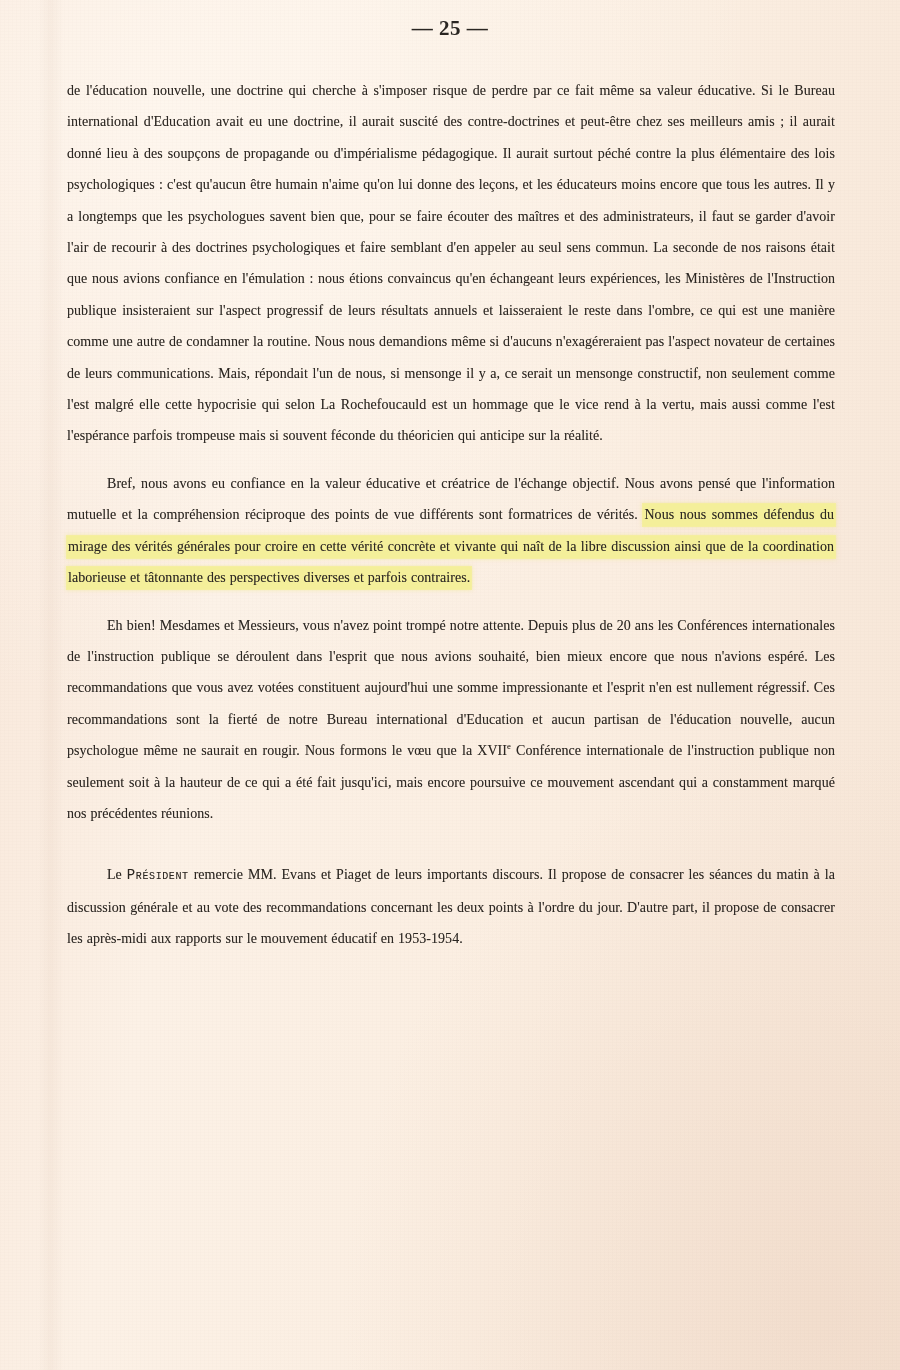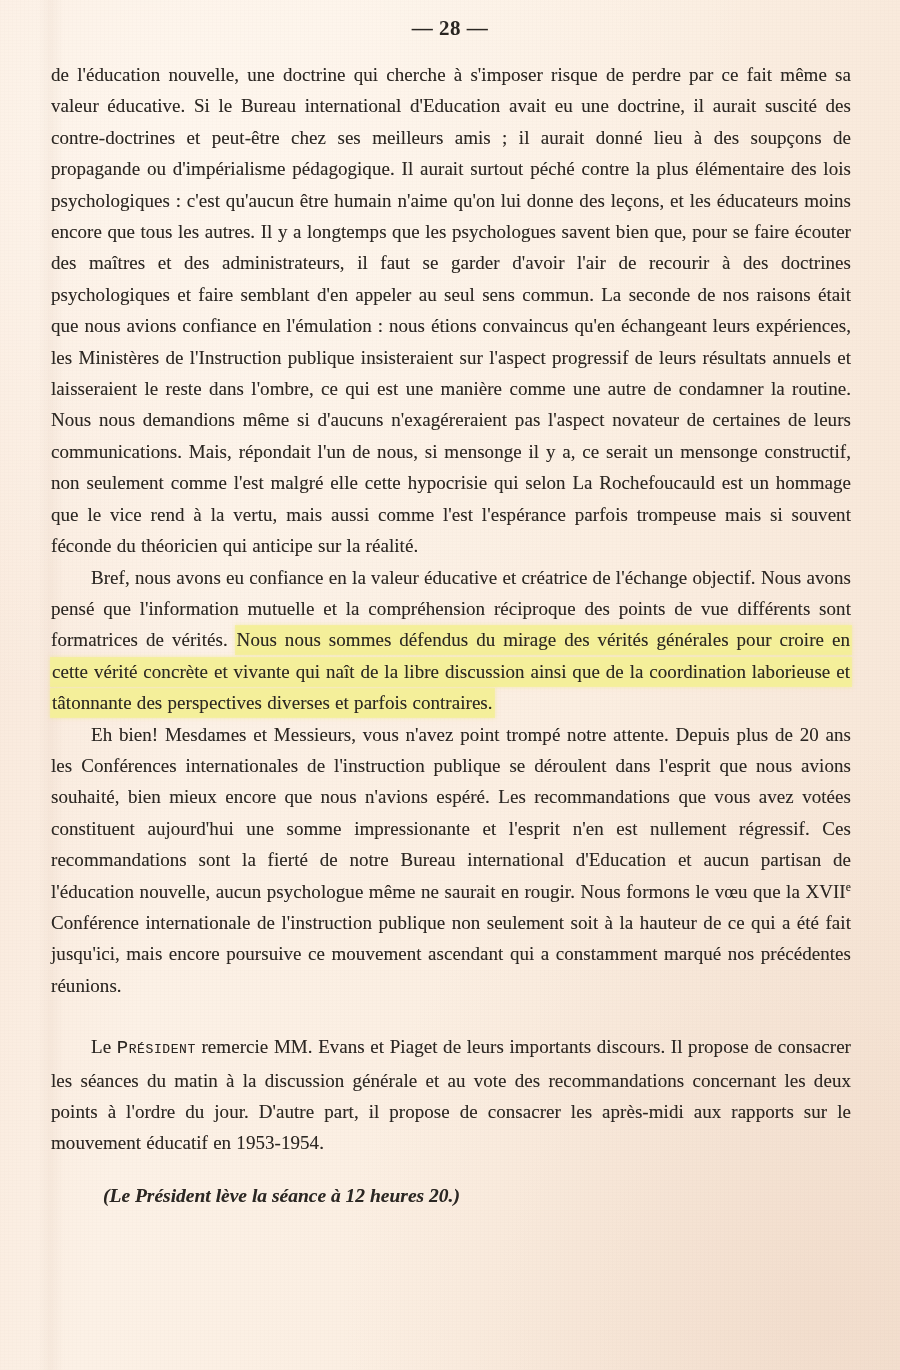--- a/index.html
+++ b/index.html
@@ -68,22 +68,22 @@
   }
 
   
   .column {
     margin: 0 auto;
     width: 800px;
     padding-left: 2px;
   }
 
   p.para {
-    margin: 0;
-    font-size: 19px;
+    margin: 16px;
+    font-size: 14px;
     line-height: 31.4px;
     text-align: justify;
     text-justify: inter-word;
     letter-spacing: 0.05px;
     word-spacing: 0.4px;
     color: #2b2723;
     
     text-shadow: 0 0 0.6px rgba(60,45,35,0.35);
   }
 
@@ -127,29 +127,28 @@
       0 0 0 1px rgba(244,239,154,0.85),
       0 0 4px 1px rgba(238,230,130,0.55);
   }
 </style>
 </head>
 <body>
 
 <div id="page">
   <div class="content">
 
-    <div class="folio">— 28 —</div>
+    <div class="folio">— 25 —</div>
 
     <div class="column">
 
       <p class="para"><span>de l'éducation nouvelle, une doctrine qui cherche à s'imposer risque de perdre par ce fait même sa valeur éducative. Si le Bureau international d'Education avait eu une doctrine, il aurait suscité des contre-doctrines et peut-être chez ses meilleurs amis ; il aurait donné lieu à des soupçons de propagande ou d'impérialisme pédagogique. Il aurait surtout péché contre la plus élémentaire des lois psychologiques : c'est qu'aucun être humain n'aime qu'on lui donne des leçons, et les éducateurs moins encore que tous les autres. Il y a longtemps que les psychologues savent bien que, pour se faire écouter des maîtres et des administrateurs, il faut se garder d'avoir l'air de recourir à des doctrines psychologiques et faire semblant d'en appeler au seul sens commun. La seconde de nos raisons était que nous avions confiance en l'émulation : nous étions convaincus qu'en échangeant leurs expériences, les Ministères de l'Instruction publique insisteraient sur l'aspect progressif de leurs résultats annuels et laisseraient le reste dans l'ombre, ce qui est une manière comme une autre de condamner la routine. Nous nous demandions même si d'aucuns n'exagéreraient pas l'aspect novateur de certaines de leurs communications. Mais, répondait l'un de nous, si mensonge il y a, ce serait un mensonge constructif, non seulement comme l'est malgré elle cette hypocrisie qui selon La Rochefoucauld est un hommage que le vice rend à la vertu, mais aussi comme l'est l'espérance parfois trompeuse mais si souvent féconde du théoricien qui anticipe sur la réalité.</span></p>
 
       <p class="para indent"><span>Bref, nous avons eu confiance en la valeur éducative et créatrice de l'échange objectif. Nous avons pensé que l'information mutuelle et la compréhension réciproque des points de vue différents sont formatrices de vérités. </span><span class="hl">Nous nous sommes défendus du mirage des vérités générales pour croire en cette vérité concrète et vivante qui naît de la libre discussion ainsi que de la coordination laborieuse et tâtonnante des perspectives diverses et parfois contraires.</span></p>
 
       <p class="para indent"><span>Eh bien! Mesdames et Messieurs, vous n'avez point trompé notre attente. Depuis plus de 20 ans les Conférences internationales de l'instruction publique se déroulent dans l'esprit que nous avions souhaité, bien mieux encore que nous n'avions espéré. Les recommandations que vous avez votées constituent aujourd'hui une somme impressionante et l'esprit n'en est nullement régressif. Ces recommandations sont la fierté de notre Bureau international d'Education et aucun partisan de l'éducation nouvelle, aucun psychologue même ne saurait en rougir. Nous formons le vœu que la XVII</span><sup class="ordinal">e</sup><span> Conférence internationale de l'instruction publique non seulement soit à la hauteur de ce qui a été fait jusqu'ici, mais encore poursuive ce mouvement ascendant qui a constamment marqué nos précédentes réunions.</span></p>
 
       <p class="para indent gap-before"><span>Le </span><span class="smallcaps">Président</span><span> remercie MM. Evans et Piaget de leurs importants discours. Il propose de consacrer les séances du matin à la discussion générale et au vote des recommandations concernant les deux points à l'ordre du jour. D'autre part, il propose de consacrer les après-midi aux rapports sur le mouvement éducatif en 1953-1954.</span></p>
 
-      <div class="closing">(Le Président lève la séance à 12 heures 20.)</div>
 
     </div>
   </div>
 </div>
 
 </body></html>

